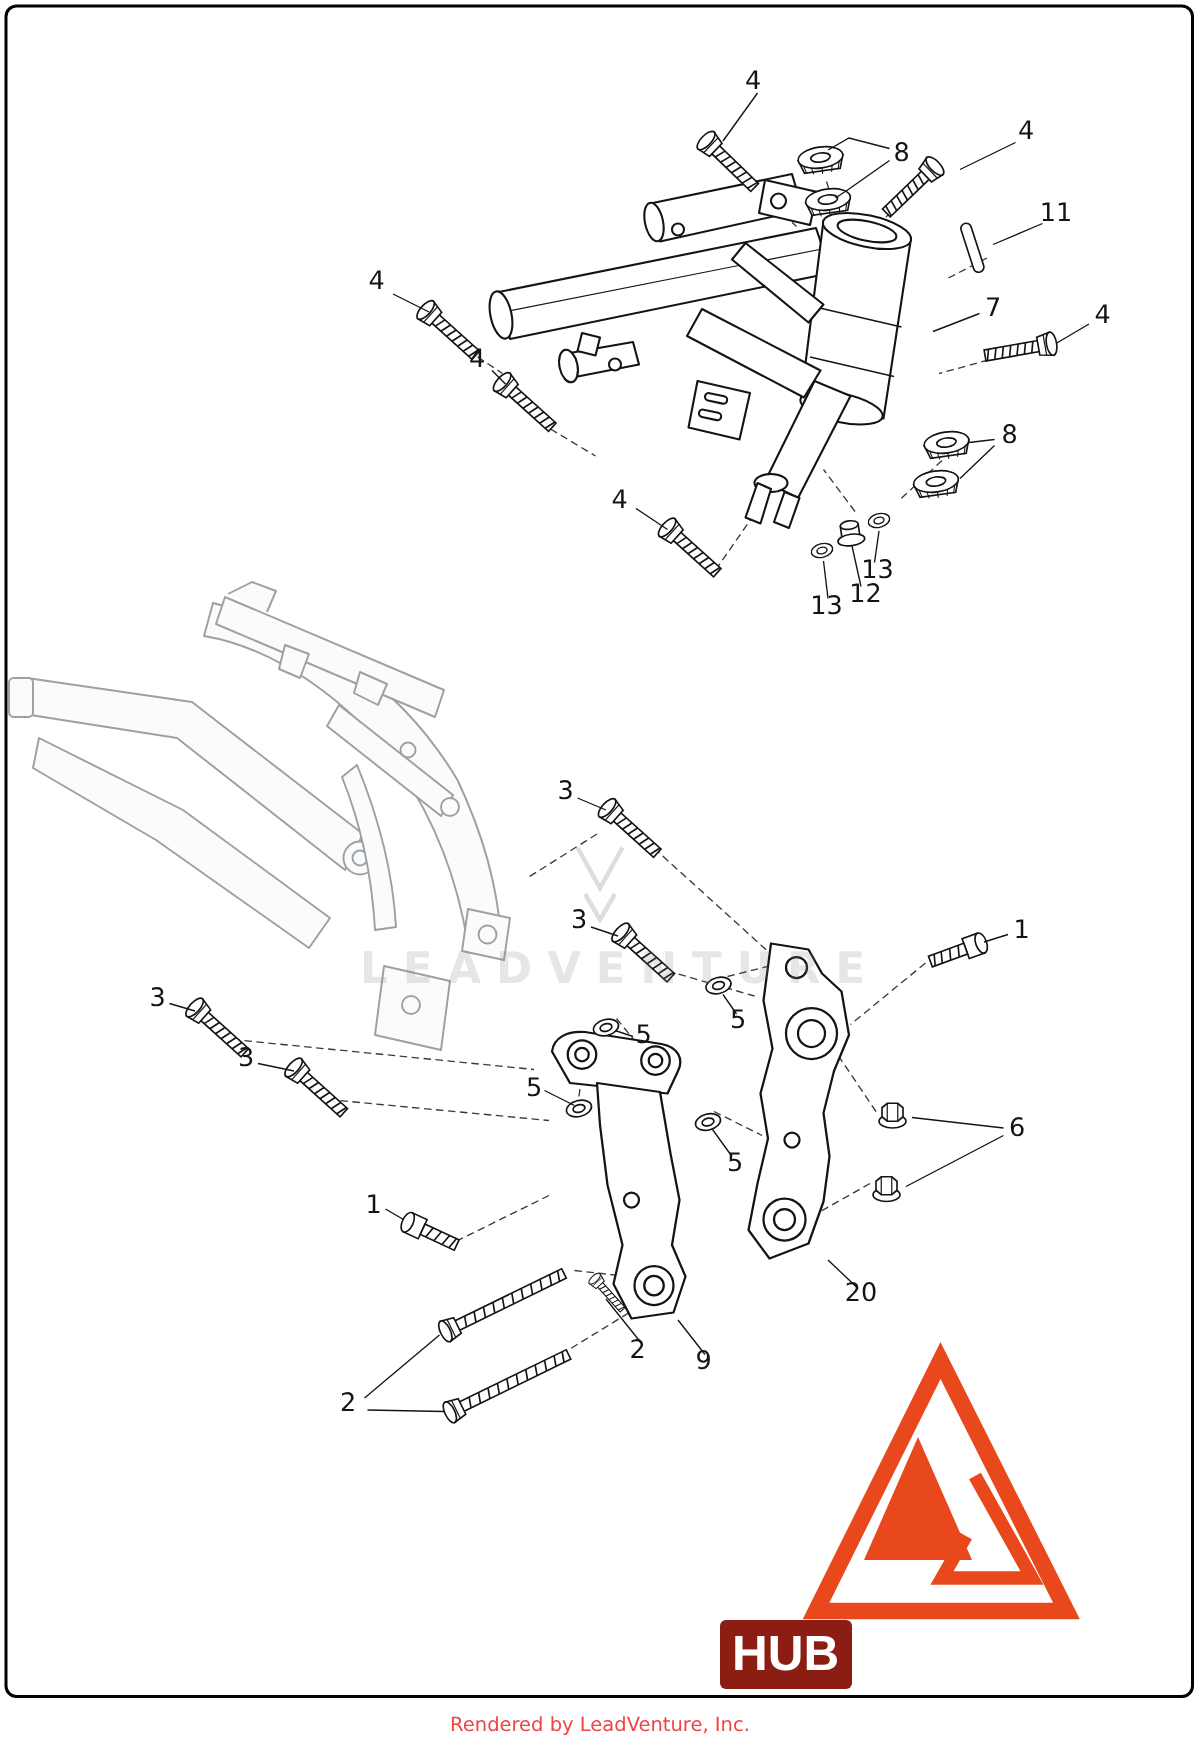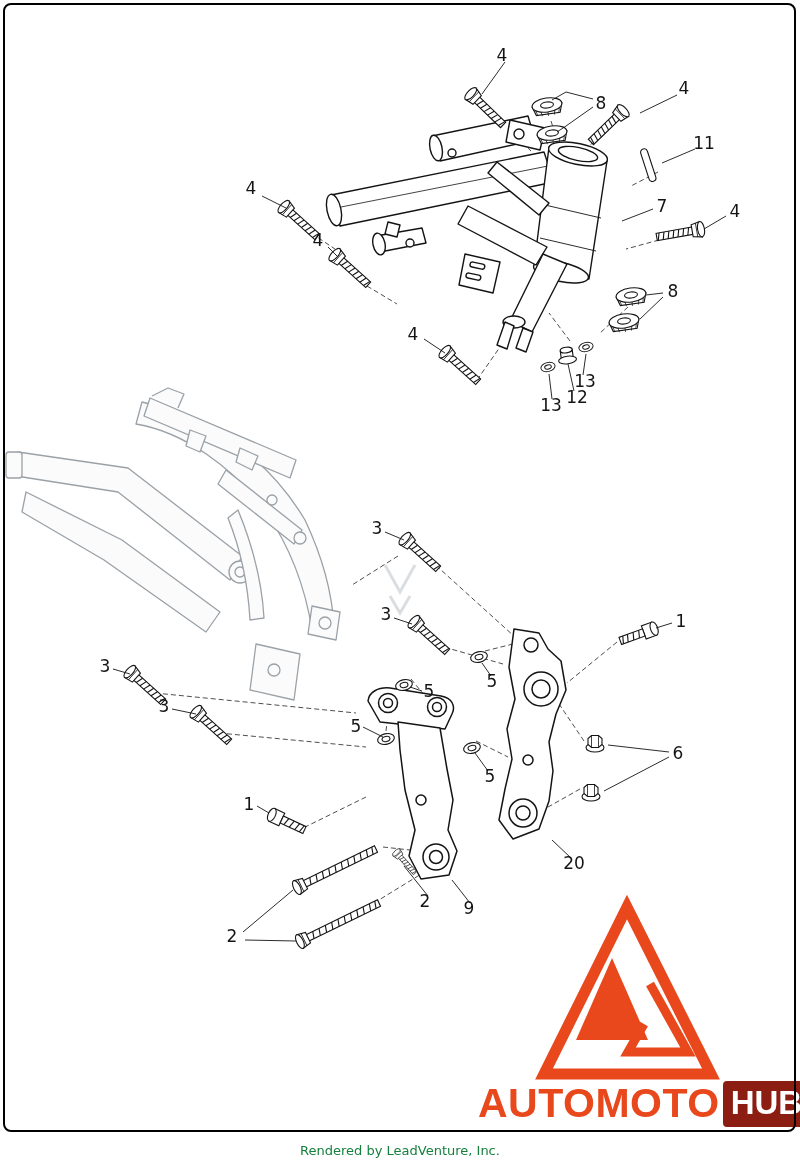--- a/index.html
+++ b/index.html
@@ -32,21 +32,21 @@
   }
   .logo-text .a {
     font-size:41px; color:#e8481c; letter-spacing:0.5px;
   }
   .logo-text .h {
     font-size:33px; color:#fff; background:#8c1d12;
     padding:3px 8px 5px 8px; border-radius:4px; margin-left:2px;
   }
   .footer {
     position:absolute; left:0; top:1143px; width:100%;
-    text-align:center; font-size:13px; color:#15803d;
+    text-align:center; font-size:13px; color:#ef4444;
     font-family:"DejaVu Sans", sans-serif;
   }
 </style>
 </head>
 <body>
 
 <div class="page">
 
   <svg class="diagram-svg" width="800" height="1166" viewBox="0 0 800 1166">
     <defs>
@@ -292,20 +292,21 @@
       <path d="M245,940 L296,941"></path>
     </g>
 
     <g>
       <path d="M627,907 L544,1074 L711,1074 Z" fill="none" stroke="#e8481c" stroke-width="11" stroke-linejoin="miter"></path>
       <path d="M612,958 L576,1040 L648,1040 Z" fill="#e8481c"></path>
       <path d="M650,984 L688,1052 L628,1052 L644,1024" fill="none" stroke="#e8481c" stroke-width="9" stroke-linejoin="miter"></path>
     </g>
   </svg>
 
+  <div class="watermark">LEADVENTURE</div>
 
   <div class="co" style="left:502px;top:55px">4</div>
   <div class="co" style="left:601px;top:103px">8</div>
   <div class="co" style="left:684px;top:88px">4</div>
   <div class="co" style="left:704px;top:143px">11</div>
   <div class="co" style="left:251px;top:188px">4</div>
   <div class="co" style="left:662px;top:206px">7</div>
   <div class="co" style="left:735px;top:211px">4</div>
   <div class="co" style="left:318px;top:240px">4</div>
   <div class="co" style="left:673px;top:291px">8</div>
@@ -323,20 +324,19 @@
   <div class="co" style="left:356px;top:726px">5</div>
   <div class="co" style="left:490px;top:776px">5</div>
   <div class="co" style="left:678px;top:753px">6</div>
   <div class="co" style="left:249px;top:804px">1</div>
   <div class="co" style="left:574px;top:863px">20</div>
   <div class="co" style="left:425px;top:901px">2</div>
   <div class="co" style="left:469px;top:908px">9</div>
   <div class="co" style="left:232px;top:936px">2</div>
 
   <div class="logo-text">
-    <span class="a">AUTOMOTO</span>
     <span class="h">HUB</span>
   </div>
 
   <div class="border-frame"></div>
 
   <div class="footer">Rendered by LeadVenture, Inc.</div>
 </div>
 
 </body></html>

